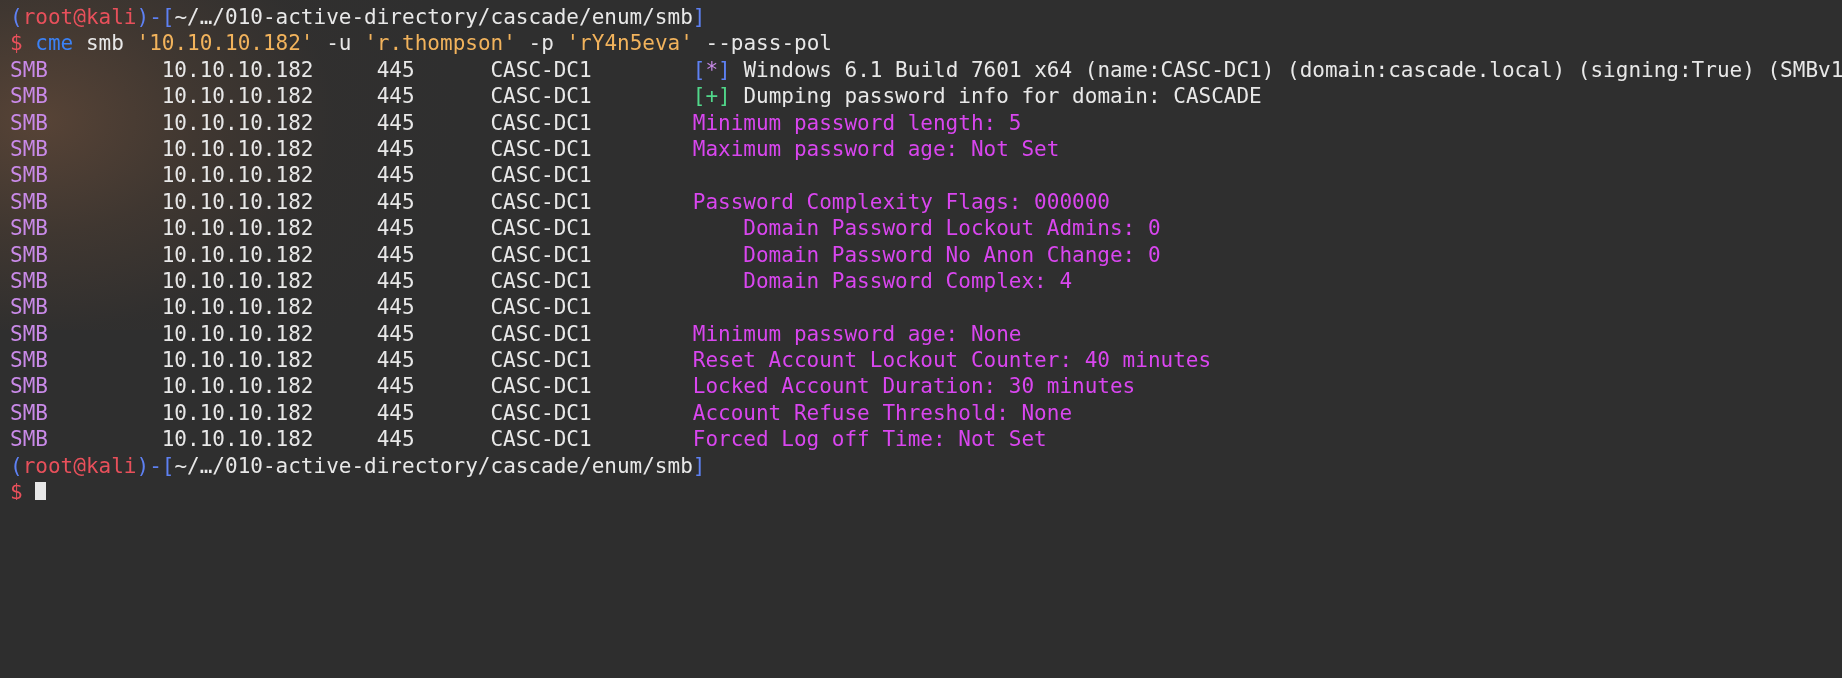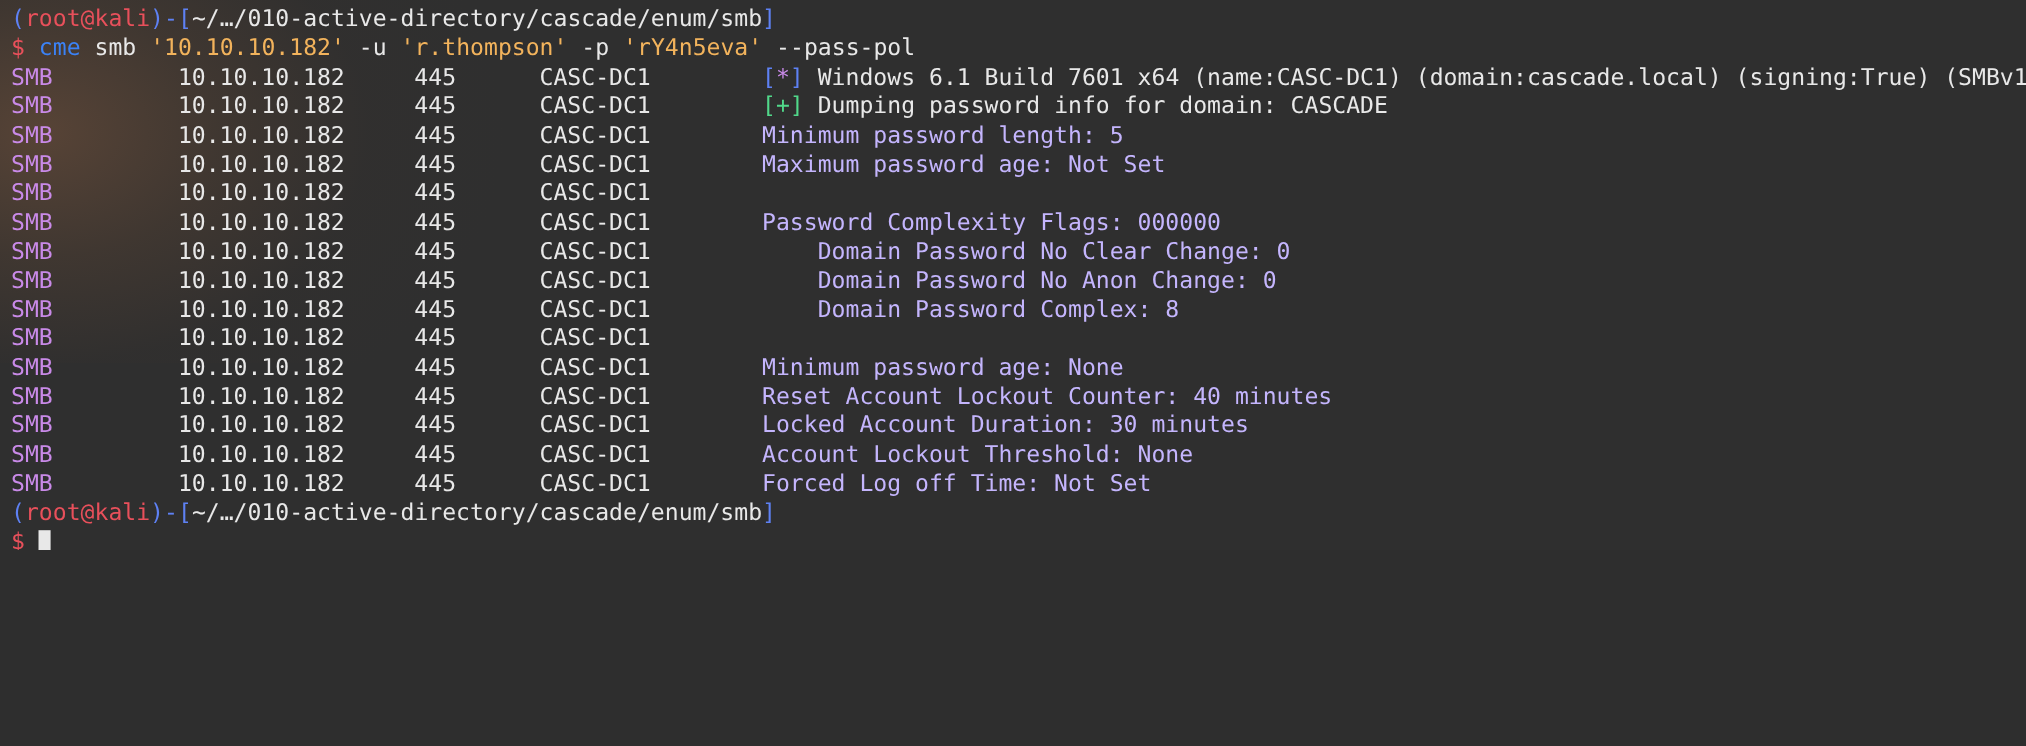--- a/index.html
+++ b/index.html
@@ -51,21 +51,21 @@
   .path    { color: #e8e8e8; }
   .dollar  { color: #e8505b; }
   .cmd     { color: #3b82f6; }
   .arg     { color: #e8e8e8; }
   .str     { color: #f2b35c; }
   .flag    { color: #e8e8e8; }
 
   
   .proto   { color: #c98ae8; }
   .white   { color: #e8e8e8; }
-  .yellow  { color: #c4b5fd; }
+  .yellow  { color: #d946ef; }
   .bblue   { color: #5e81f4; }
   .star    { color: #c98ae8; }
   .green   { color: #51d88a; }
 
   .cursor {
     display: inline-block;
     width: 11px;
     height: 21px;
     background: #e8e8e8;
     vertical-align: -4px;
@@ -93,28 +93,28 @@
 
     <div class="line"><span class="dollar">$</span><span class="arg"> </span><span class="cmd">cme</span><span class="arg"> </span><span class="arg">smb</span><span class="arg"> </span><span class="str">'10.10.10.182'</span><span class="arg"> </span><span class="flag">-u</span><span class="arg"> </span><span class="str">'r.thompson'</span><span class="arg"> </span><span class="flag">-p</span><span class="arg"> </span><span class="str">'rY4n5eva'</span><span class="arg"> </span><span class="flag">--pass-pol</span></div>
 
     <div id="output-rows">
         <div class="line"><span class="proto">SMB         </span><span class="white">10.10.10.182     </span><span class="white">445      </span><span class="white">CASC-DC1        </span><span class="bblue">[</span><span class="star">*</span><span class="bblue">]</span><span class="white"> </span><span class="white">Windows 6.1 Build 7601 x64 (name:CASC-DC1) (domain:cascade.local) (signing:True) (SMBv1:False)</span></div>
         <div class="line"><span class="proto">SMB         </span><span class="white">10.10.10.182     </span><span class="white">445      </span><span class="white">CASC-DC1        </span><span class="green">[</span><span class="green">+</span><span class="green">]</span><span class="white"> </span><span class="white">Dumping password info for domain: CASCADE</span></div>
         <div class="line"><span class="proto">SMB         </span><span class="white">10.10.10.182     </span><span class="white">445      </span><span class="white">CASC-DC1        </span><span class="yellow">Minimum password length: 5</span></div>
         <div class="line"><span class="proto">SMB         </span><span class="white">10.10.10.182     </span><span class="white">445      </span><span class="white">CASC-DC1        </span><span class="yellow">Maximum password age: Not Set</span></div>
         <div class="line"><span class="proto">SMB         </span><span class="white">10.10.10.182     </span><span class="white">445      </span><span class="white">CASC-DC1        </span></div>
         <div class="line"><span class="proto">SMB         </span><span class="white">10.10.10.182     </span><span class="white">445      </span><span class="white">CASC-DC1        </span><span class="yellow">Password Complexity Flags: 000000</span></div>
-        <div class="line"><span class="proto">SMB         </span><span class="white">10.10.10.182     </span><span class="white">445      </span><span class="white">CASC-DC1        </span><span class="yellow">    Domain Password No Clear Change: 0</span></div>
+        <div class="line"><span class="proto">SMB         </span><span class="white">10.10.10.182     </span><span class="white">445      </span><span class="white">CASC-DC1        </span><span class="yellow">    Domain Password Lockout Admins: 0</span></div>
         <div class="line"><span class="proto">SMB         </span><span class="white">10.10.10.182     </span><span class="white">445      </span><span class="white">CASC-DC1        </span><span class="yellow">    Domain Password No Anon Change: 0</span></div>
-        <div class="line"><span class="proto">SMB         </span><span class="white">10.10.10.182     </span><span class="white">445      </span><span class="white">CASC-DC1        </span><span class="yellow">    Domain Password Complex: 8</span></div>
+        <div class="line"><span class="proto">SMB         </span><span class="white">10.10.10.182     </span><span class="white">445      </span><span class="white">CASC-DC1        </span><span class="yellow">    Domain Password Complex: 4</span></div>
         <div class="line"><span class="proto">SMB         </span><span class="white">10.10.10.182     </span><span class="white">445      </span><span class="white">CASC-DC1        </span></div>
         <div class="line"><span class="proto">SMB         </span><span class="white">10.10.10.182     </span><span class="white">445      </span><span class="white">CASC-DC1        </span><span class="yellow">Minimum password age: None</span></div>
         <div class="line"><span class="proto">SMB         </span><span class="white">10.10.10.182     </span><span class="white">445      </span><span class="white">CASC-DC1        </span><span class="yellow">Reset Account Lockout Counter: 40 minutes</span></div>
         <div class="line"><span class="proto">SMB         </span><span class="white">10.10.10.182     </span><span class="white">445      </span><span class="white">CASC-DC1        </span><span class="yellow">Locked Account Duration: 30 minutes</span></div>
-        <div class="line"><span class="proto">SMB         </span><span class="white">10.10.10.182     </span><span class="white">445      </span><span class="white">CASC-DC1        </span><span class="yellow">Account Lockout Threshold: None</span></div>
+        <div class="line"><span class="proto">SMB         </span><span class="white">10.10.10.182     </span><span class="white">445      </span><span class="white">CASC-DC1        </span><span class="yellow">Account Refuse Threshold: None</span></div>
         <div class="line"><span class="proto">SMB         </span><span class="white">10.10.10.182     </span><span class="white">445      </span><span class="white">CASC-DC1        </span><span class="yellow">Forced Log off Time: Not Set</span></div>
       </div>
 
     <div class="line"><span class="paren">(</span><span class="user">root</span><span class="at">@</span><span class="host">kali</span><span class="paren">)</span><span class="dash">-</span><span class="bracket">[</span><span class="path">~/…/010-active-directory/cascade/enum/smb</span><span class="bracket">]</span></div>
 
     <div class="line"><span class="dollar">$</span><span class="arg"> </span><span class="cursor"></span></div>
 
   </div>
 
   <div id="highlight-box" style="left: 618px; top: 521px; width: 448px; height: 45px; border-color: rgb(240, 16, 16);"></div>

